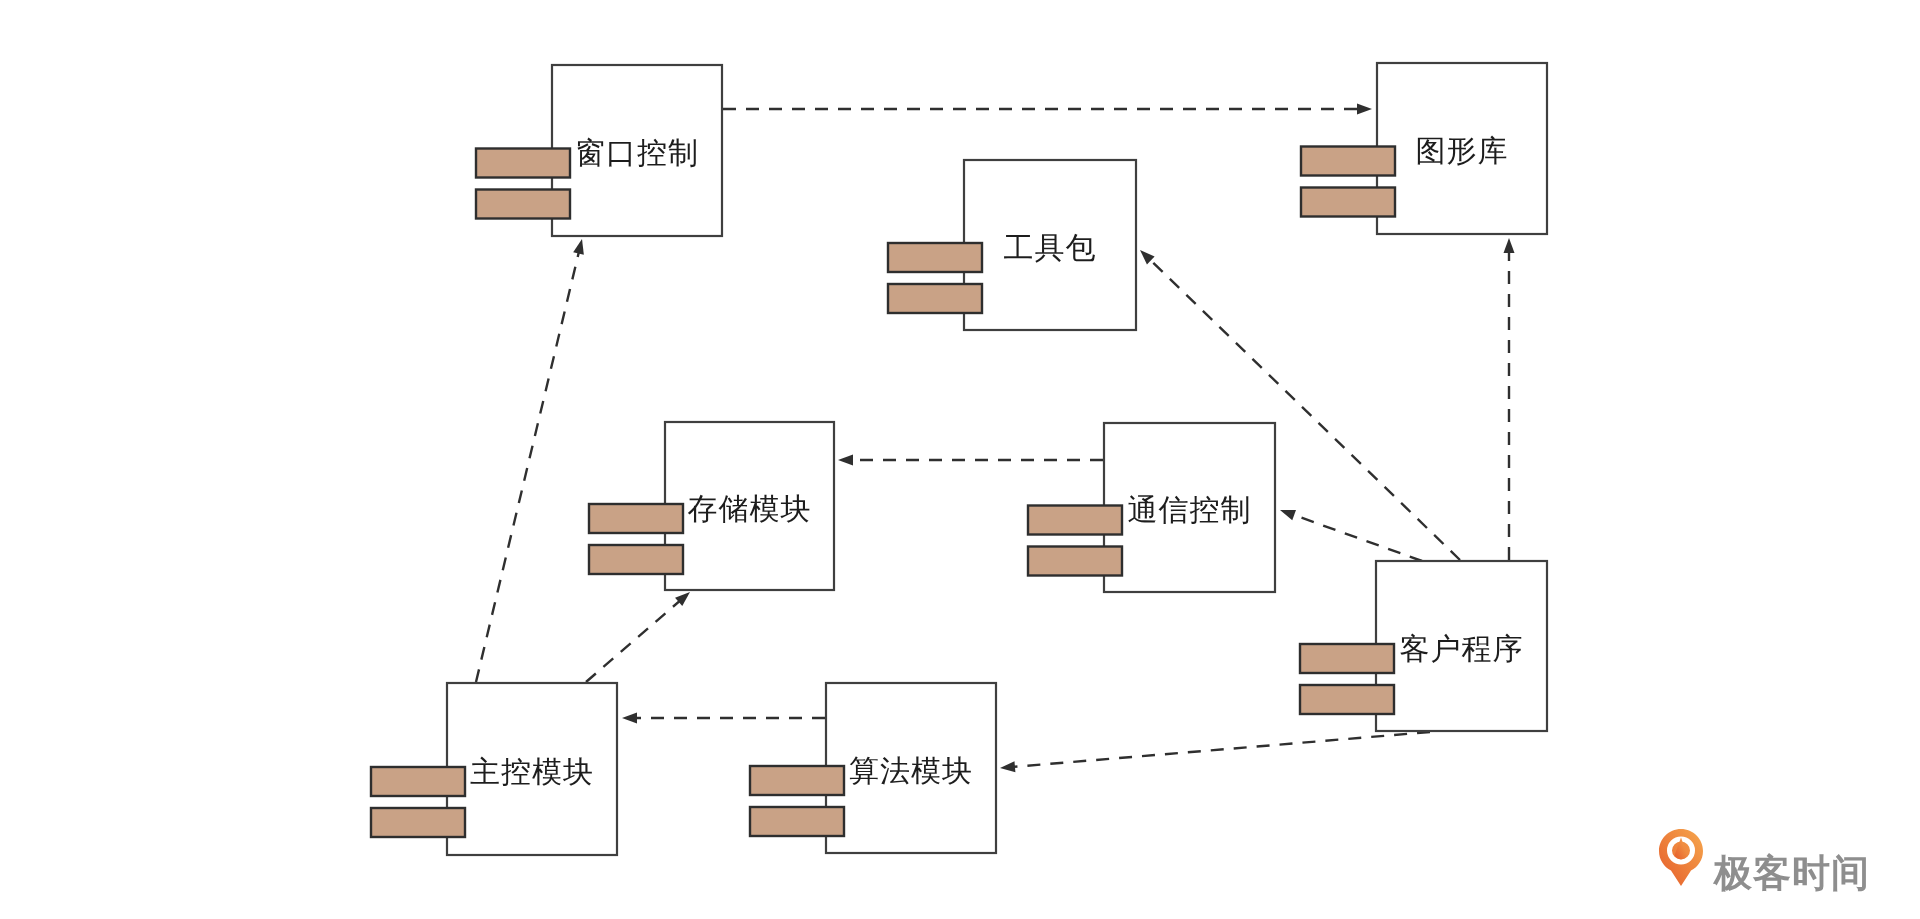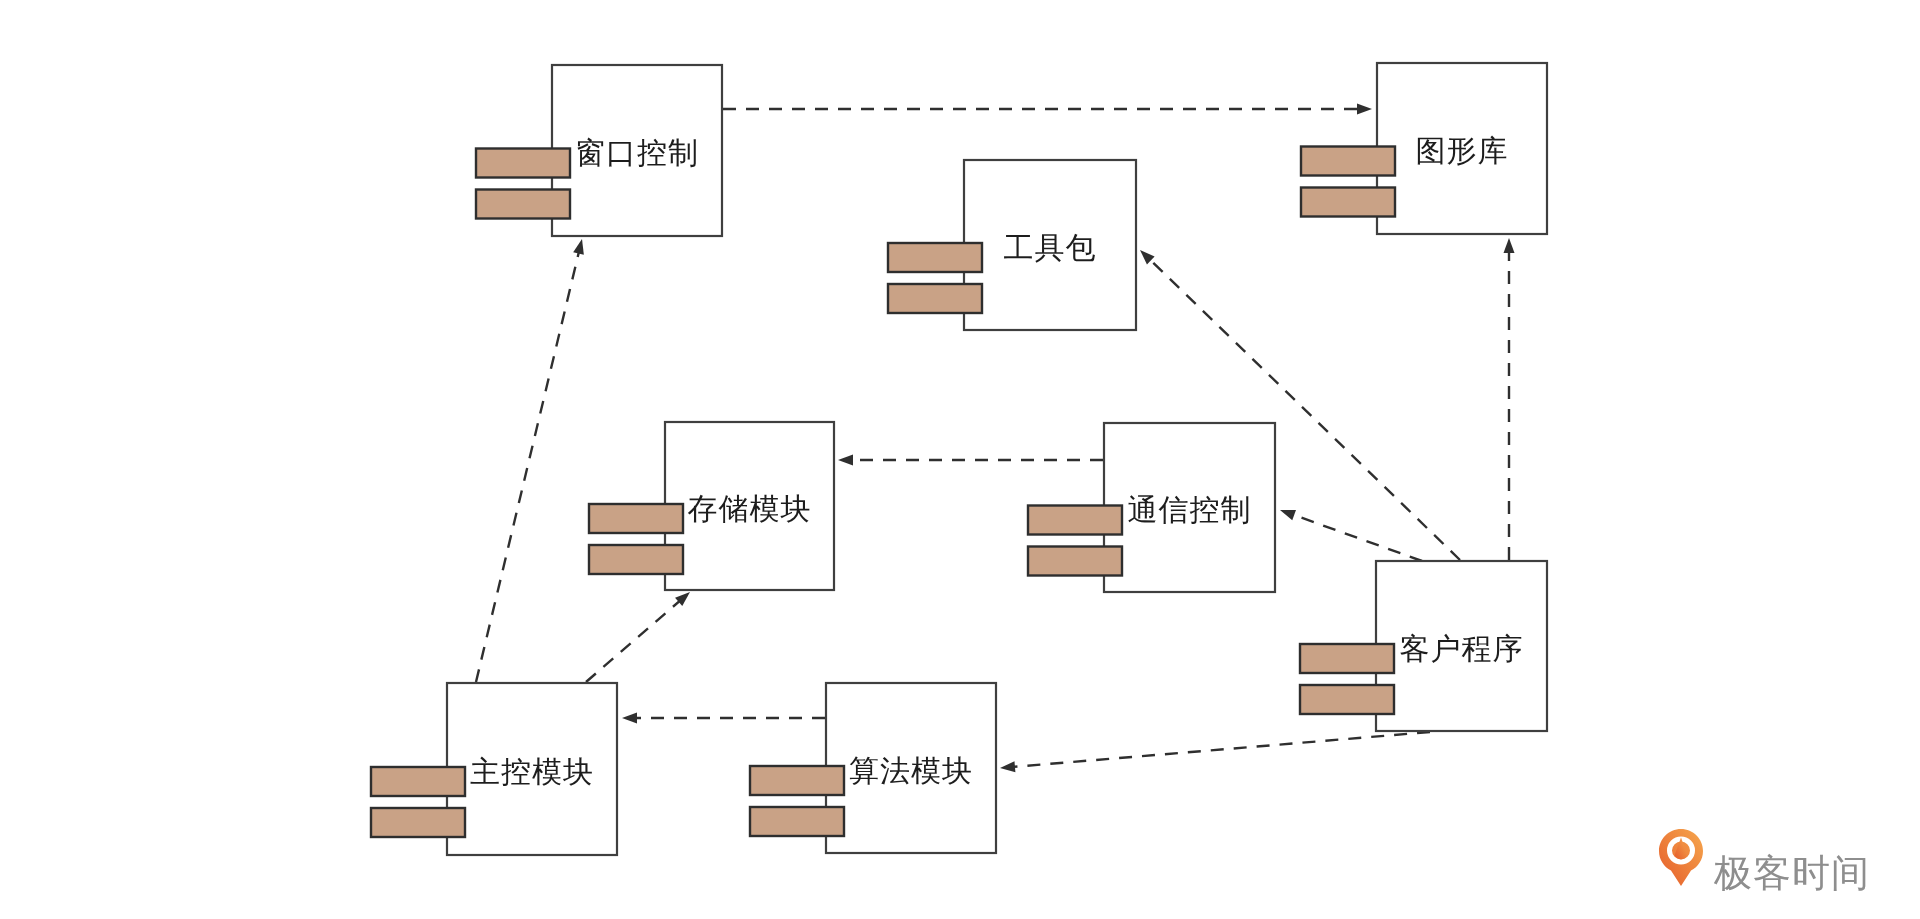--- a/index.html
+++ b/index.html
@@ -22,21 +22,21 @@
   .logo{
     position:absolute;
     left:1658px;top:827px;
     height:62px;
     display:flex;align-items:center;gap:10px;
     user-select:none;
   }
   .logo-icon{width:46px;height:60px;display:block;}
   .logo-text{
     font-size:38px;
-    font-weight:400;
+    font-weight:700;
     letter-spacing:1px;
     line-height:1;
     margin-top:29px;
   }
 </style>
 </head>
 <body>
 
 <div class="stage">
 

